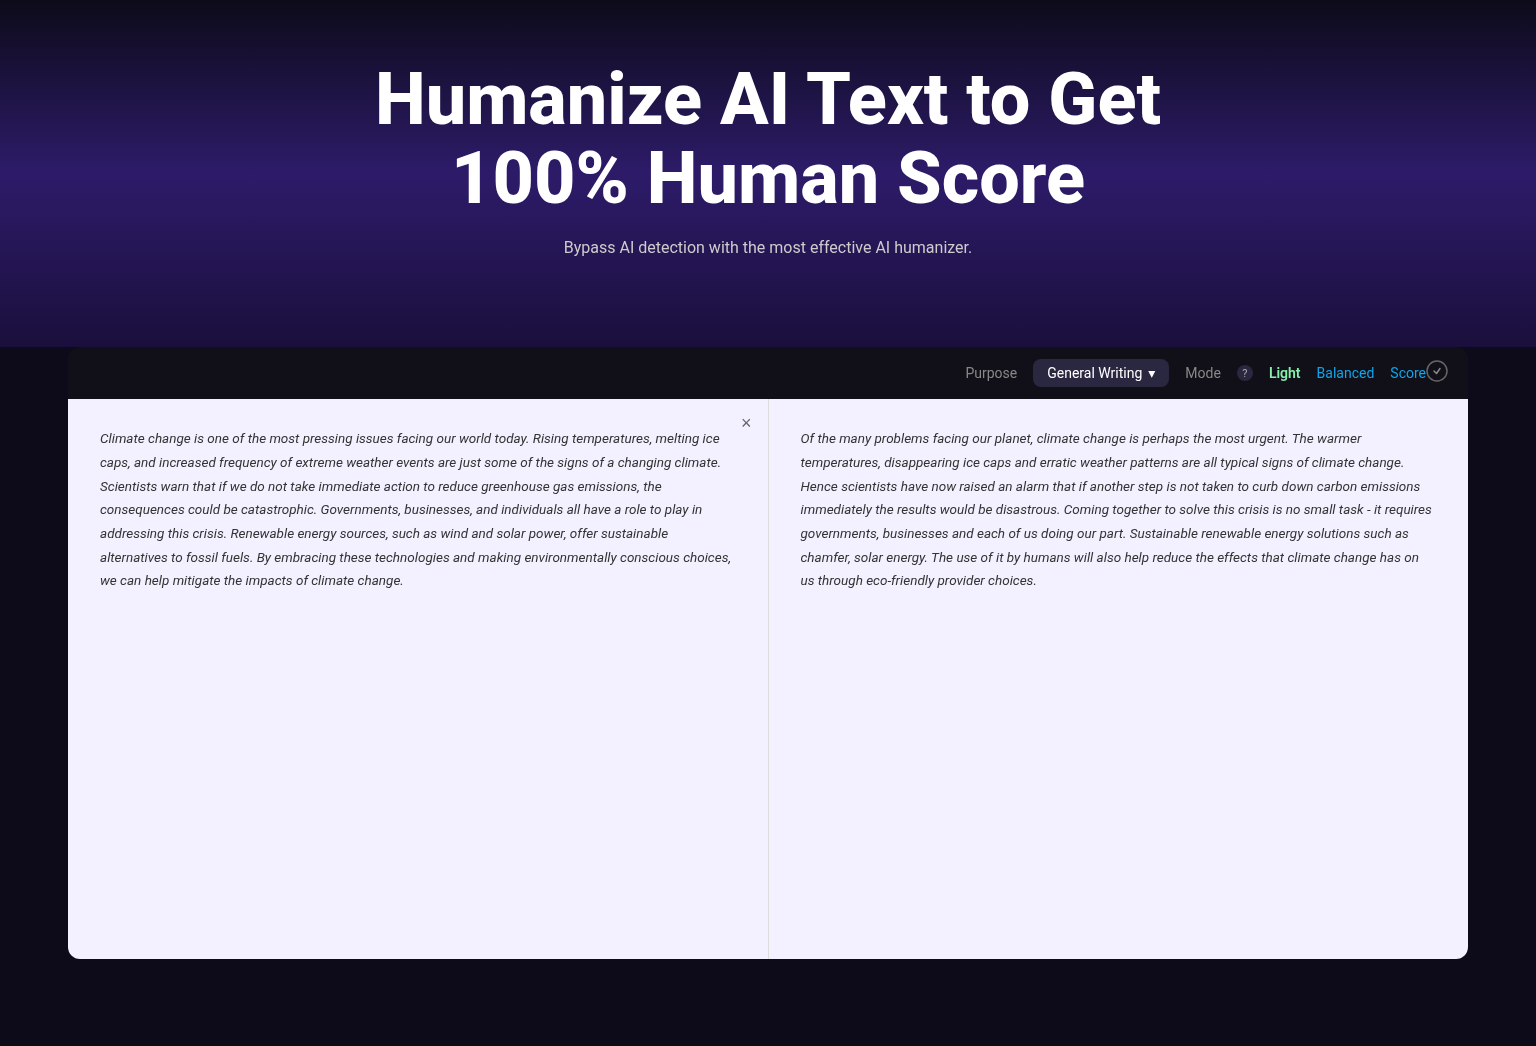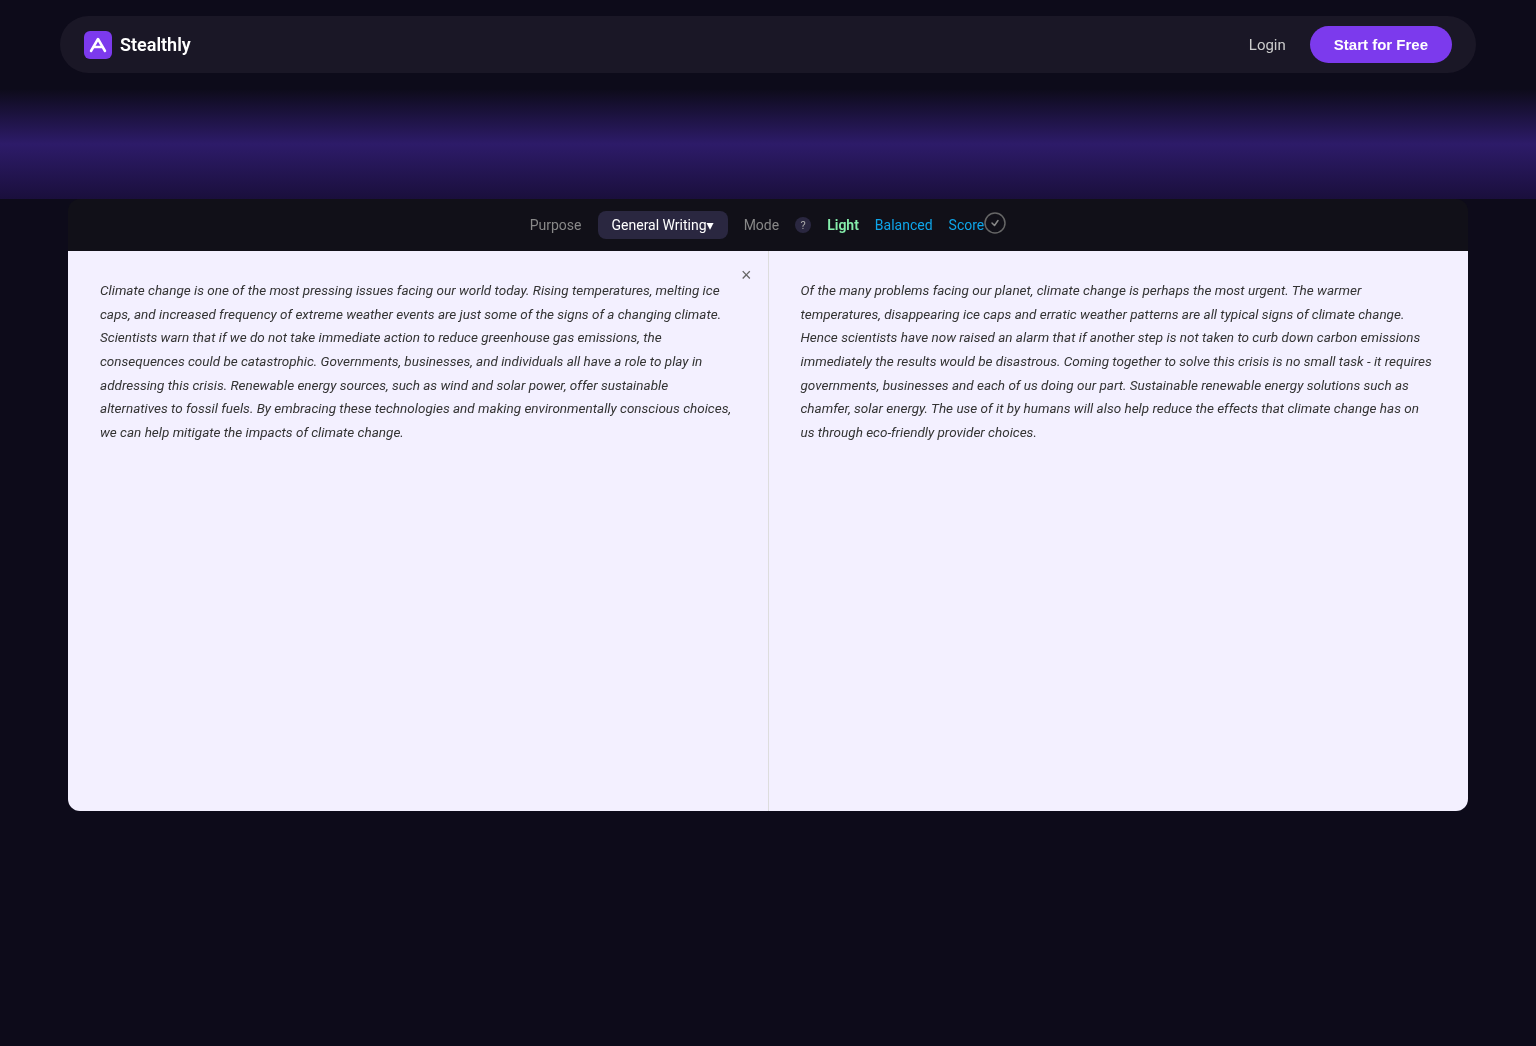--- a/index.html
+++ b/index.html
@@ -83,21 +83,21 @@
       margin-bottom: 40px;
     }
 
     
     .toolbar {
       background: #111018;
       border-radius: 12px 12px 0 0;
       padding: 12px 20px;
       display: flex;
       align-items: center;
-      justify-content: center;
+      justify-content: flex-end;
       max-width: 1400px;
       margin: 0 auto;
     }
     .toolbar-left {
       display: flex;
       align-items: center;
       gap: 16px;
     }
     .toolbar-label {
       color: #888;
@@ -105,20 +105,21 @@
     }
     .purpose-select {
       background: #2a2740;
       color: #fff;
       border: none;
       border-radius: 8px;
       padding: 6px 14px;
       font-size: 14px;
       display: flex;
       align-items: center;
+      gap: 6px;
       cursor: pointer;
     }
     .mode-group {
       display: flex;
       align-items: center;
       gap: 16px;
     }
     .mode-option {
       color: #0ea5e9;
       font-size: 14px;
@@ -178,36 +179,24 @@
     }
     .content-section {
       padding: 0 60px 40px;
     }
   </style>
 </head>
 <body>
 
 <div class="page-wrapper">
 
-  <nav class="navbar">
-    <div class="logo">
-      <svg class="logo-icon" viewBox="0 0 28 28" fill="none">
-        <rect width="28" height="28" rx="6" fill="#7c3aed"></rect>
-        <path d="M7 20 L14 8 L21 20" stroke="white" stroke-width="2.5" stroke-linecap="round" stroke-linejoin="round" fill="none"></path>
-        <path d="M10 16 L18 16" stroke="white" stroke-width="2.5" stroke-linecap="round"></path>
-      </svg>
-      <span class="logo-text">Stealthly</span>
-    </div>
-    <div class="nav-right">
-      <span class="nav-login">Login</span>
-      <button class="nav-cta">Start for Free</button>
-    </div>
-  </nav>
 
   <section class="hero">
+    <h1 class="hero-title">Humanize AI Text to Get 100% Human Score</h1>
+    <p class="hero-sub">Bypass AI detection with the most effective AI humanizer.</p>
   </section>
 
   <div class="content-section">
 
     <div class="toolbar">
       <div class="toolbar-left">
         <span class="toolbar-label">Purpose</span>
         <div class="purpose-select">
           <span>General Writing</span>
           <span>▾</span>

